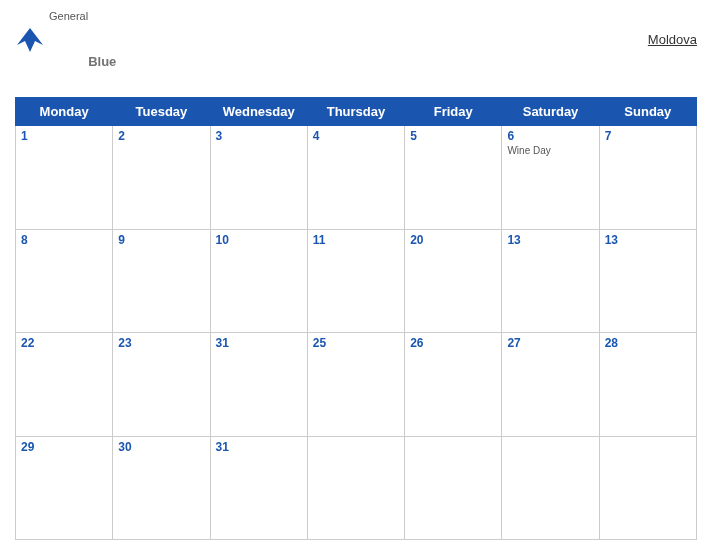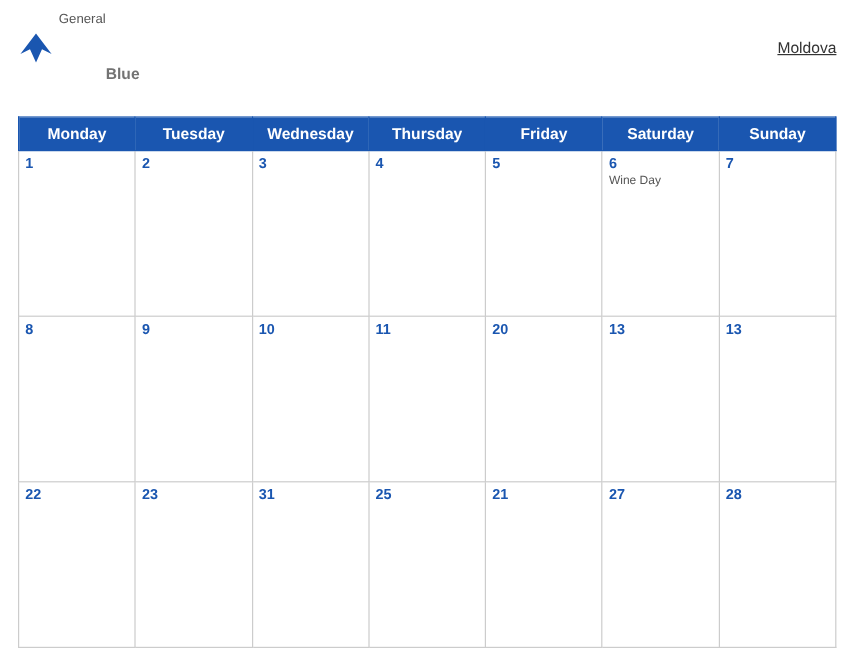--- a/index.html
+++ b/index.html
@@ -195,23 +195,38 @@
         <td>
           <span class="day-number">23</span>
         </td>
         <td>
           <span class="day-number">31</span>
         </td>
         <td>
           <span class="day-number">25</span>
         </td>
         <td>
-          <span class="day-number">21</span>
+          <span class="day-number">26</span>
         </td>
         <td>
           <span class="day-number">27</span>
         </td>
         <td>
           <span class="day-number">28</span>
         </td>
+      </tr>
+      <tr>
+        <td>
+          <span class="day-number">29</span>
+        </td>
+        <td>
+          <span class="day-number">30</span>
+        </td>
+        <td>
+          <span class="day-number">31</span>
+        </td>
+        <td class="empty-cell"></td>
+        <td class="empty-cell"></td>
+        <td class="empty-cell"></td>
+        <td class="empty-cell"></td>
       </tr>
     </tbody>
 </table>
 
 </body></html>

